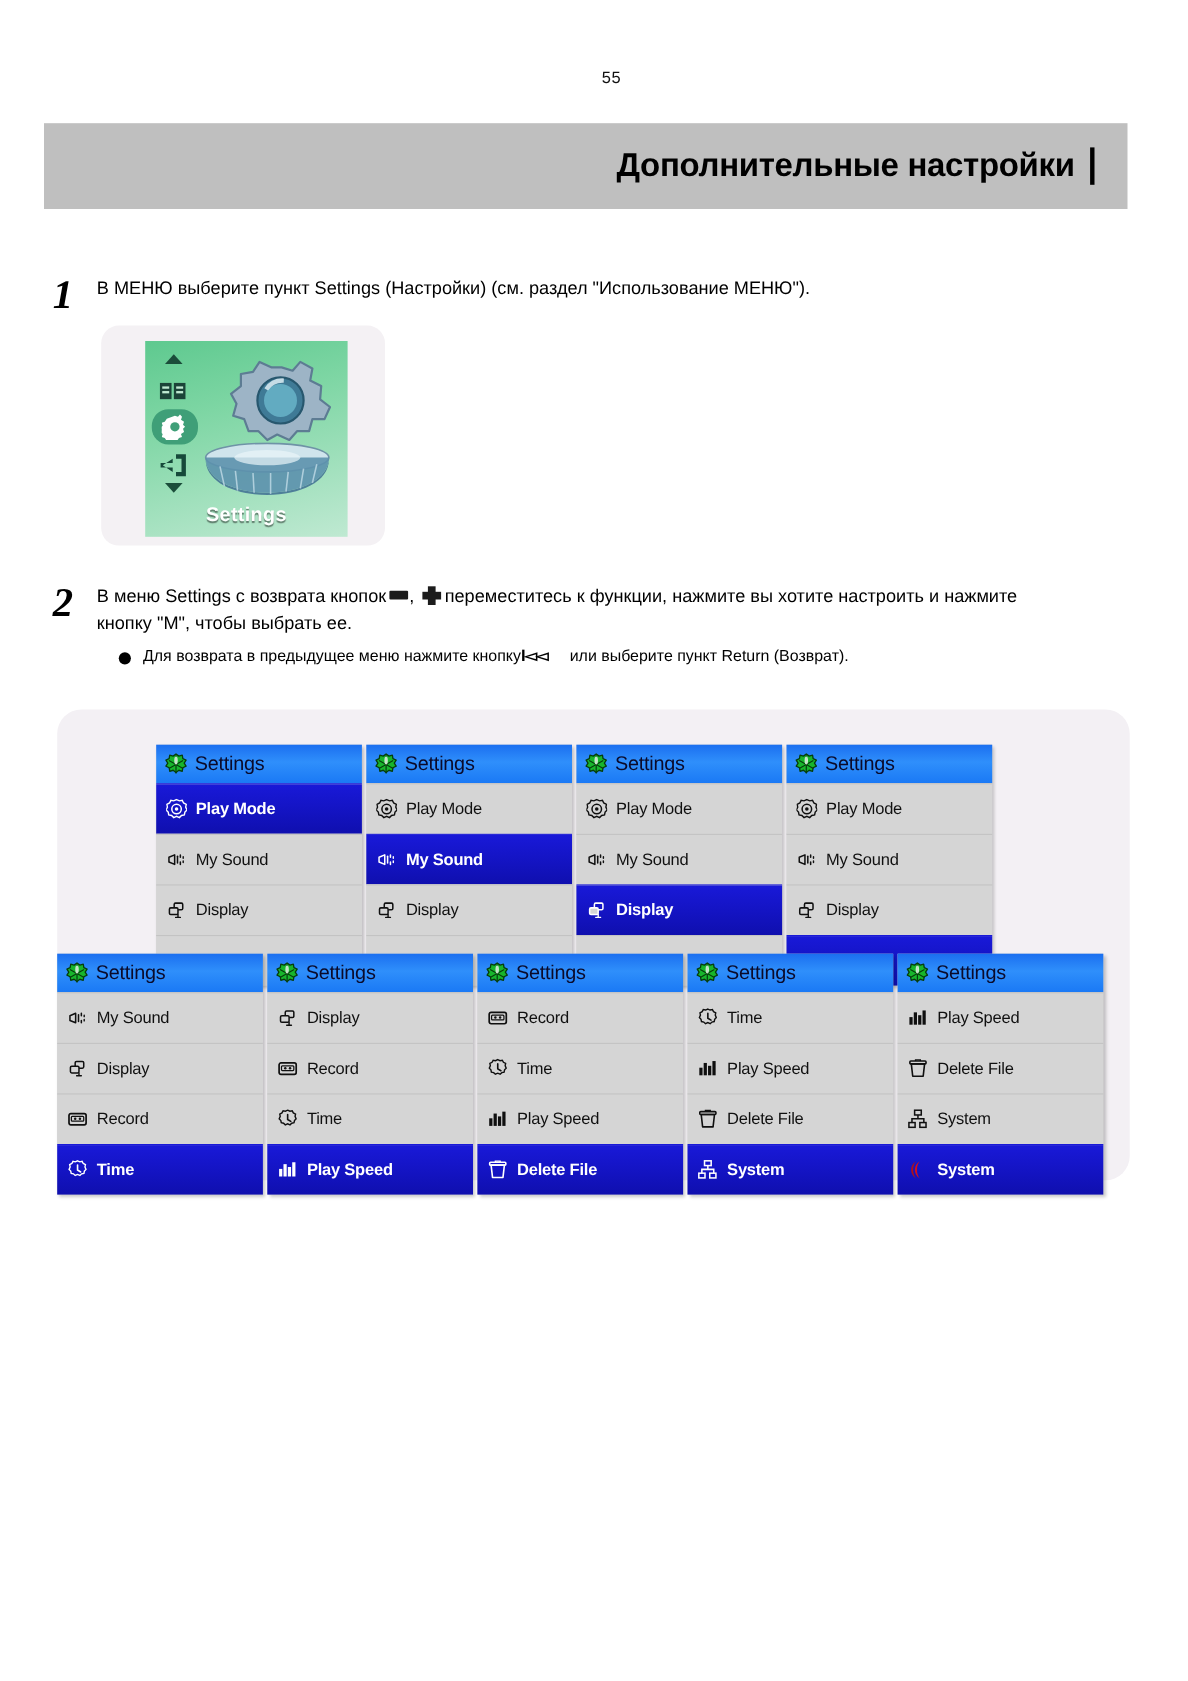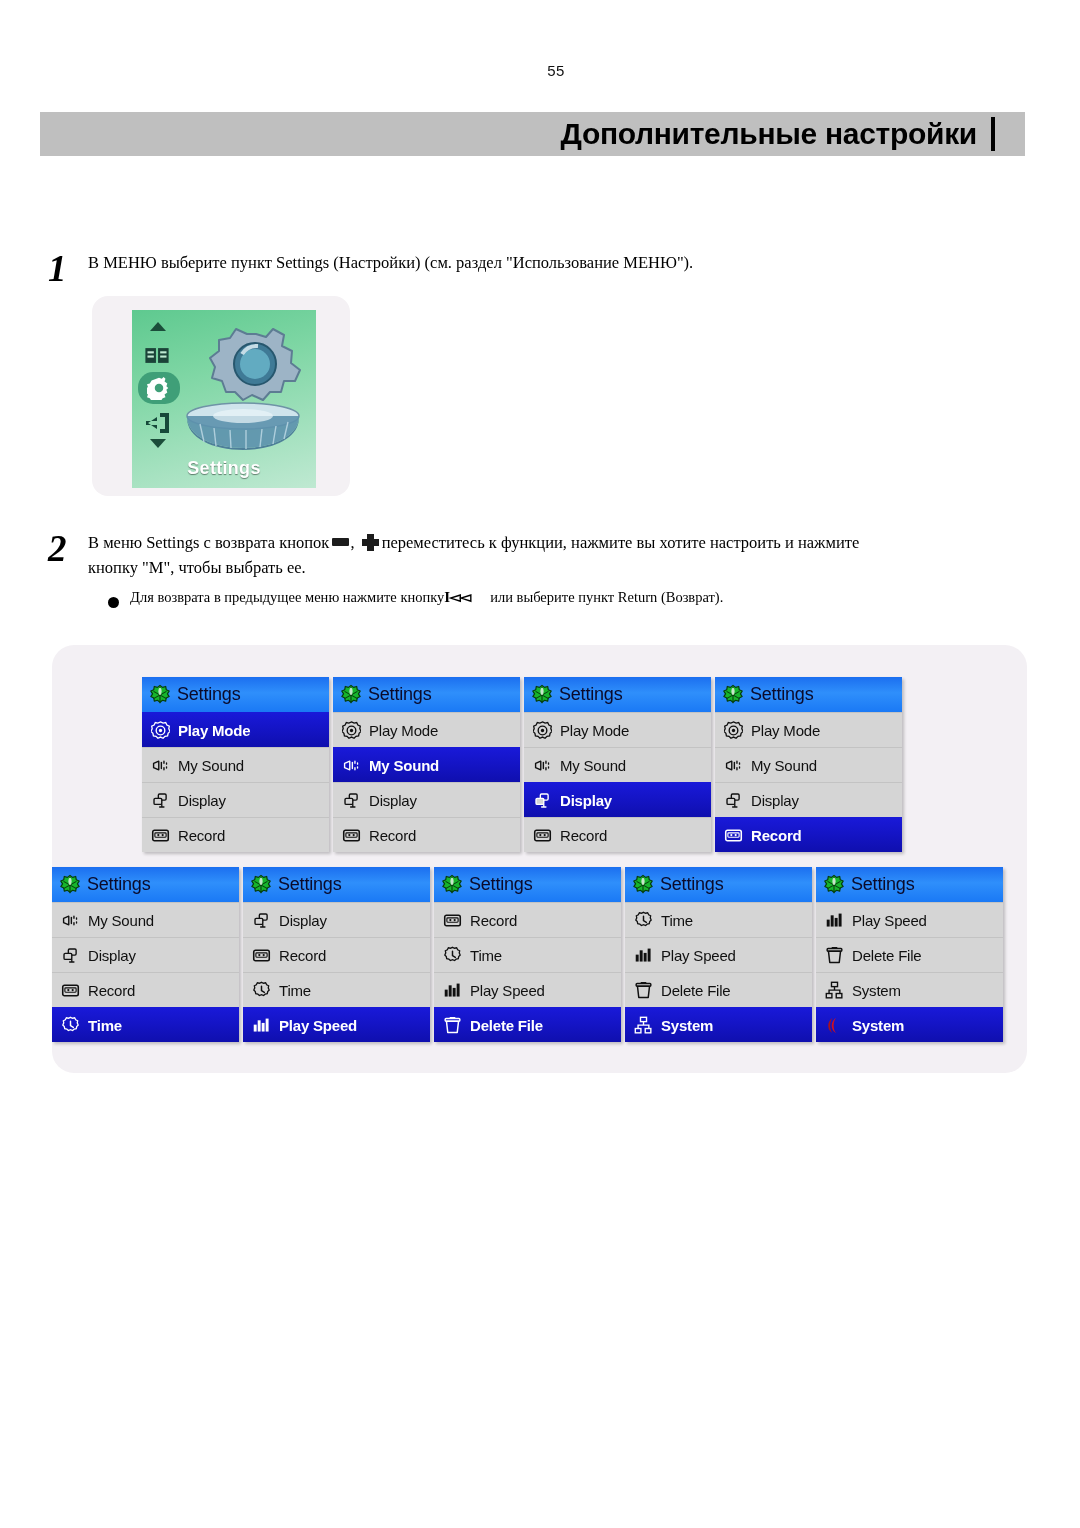--- a/index.html
+++ b/index.html
@@ -27,21 +27,21 @@
     letter-spacing: 0.5px;
     color: #111;
   }
 
   
   .header-band {
     position: absolute;
     left: 40px;
     top: 112px;
     width: 985px;
-    height: 44px;
+    height: 78px;
     background: #bfbfbf;
     display: flex;
     align-items: center;
     justify-content: flex-end;
   }
   .header-title {
     font-size: 30px;
     font-weight: bold;
     color: #000;
     letter-spacing: -0.3px;
@@ -68,21 +68,21 @@
     font-family: "Liberation Serif", serif;
     font-style: italic;
     font-weight: bold;
     font-size: 37px;
     line-height: 1;
     width: 40px;
     flex: 0 0 40px;
     text-align: left;
     color: #000;
   }
-  .step-body { flex: 1 1 auto; font-family: Liberation Serif, serif; }
+  .step-body { flex: 1 1 auto; }
   .step-text {
     font-size: 16.5px;
     line-height: 25px;
     color: #000;
     white-space: nowrap;
   }
 
   #step1 { left: 48px; top: 250px; width: 960px; }
   #step2 { left: 48px; top: 530px; width: 985px; }
 
@@ -119,21 +119,21 @@
     font-weight: bold;
     vertical-align: 0px;
   }
 
   .bullet-line {
     margin-top: 7px;
     padding-left: 20px;
     font-size: 14.5px;
     line-height: 20px;
     display: flex;
-    align-items: flex-end;
+    align-items: center;
     white-space: nowrap;
   }
   .bullet-dot {
     width: 11px;
     height: 11px;
     border-radius: 50%;
     background: #000;
     flex: 0 0 11px;
     margin-right: 11px;
     position: relative;
@@ -260,21 +260,21 @@
     font-weight: normal;
     margin-left: 6px;
     letter-spacing: -0.2px;
   }
   .flower-icon {
     width: 22px; height: 22px; flex: 0 0 22px;
     position: relative;
   }
 
   .lcd-row {
-    height: 35px;
+    height: 46px;
     display: flex;
     align-items: center;
     padding-left: 8px;
     box-sizing: border-box;
     background: #d5d5d5;
     border-top: 1px solid #c3c3c3;
     color: #101010;
   }
   .lcd-row.sel {
     background: linear-gradient(180deg,#1919d8 0%, #1414c4 50%, #0f0fae 100%);

